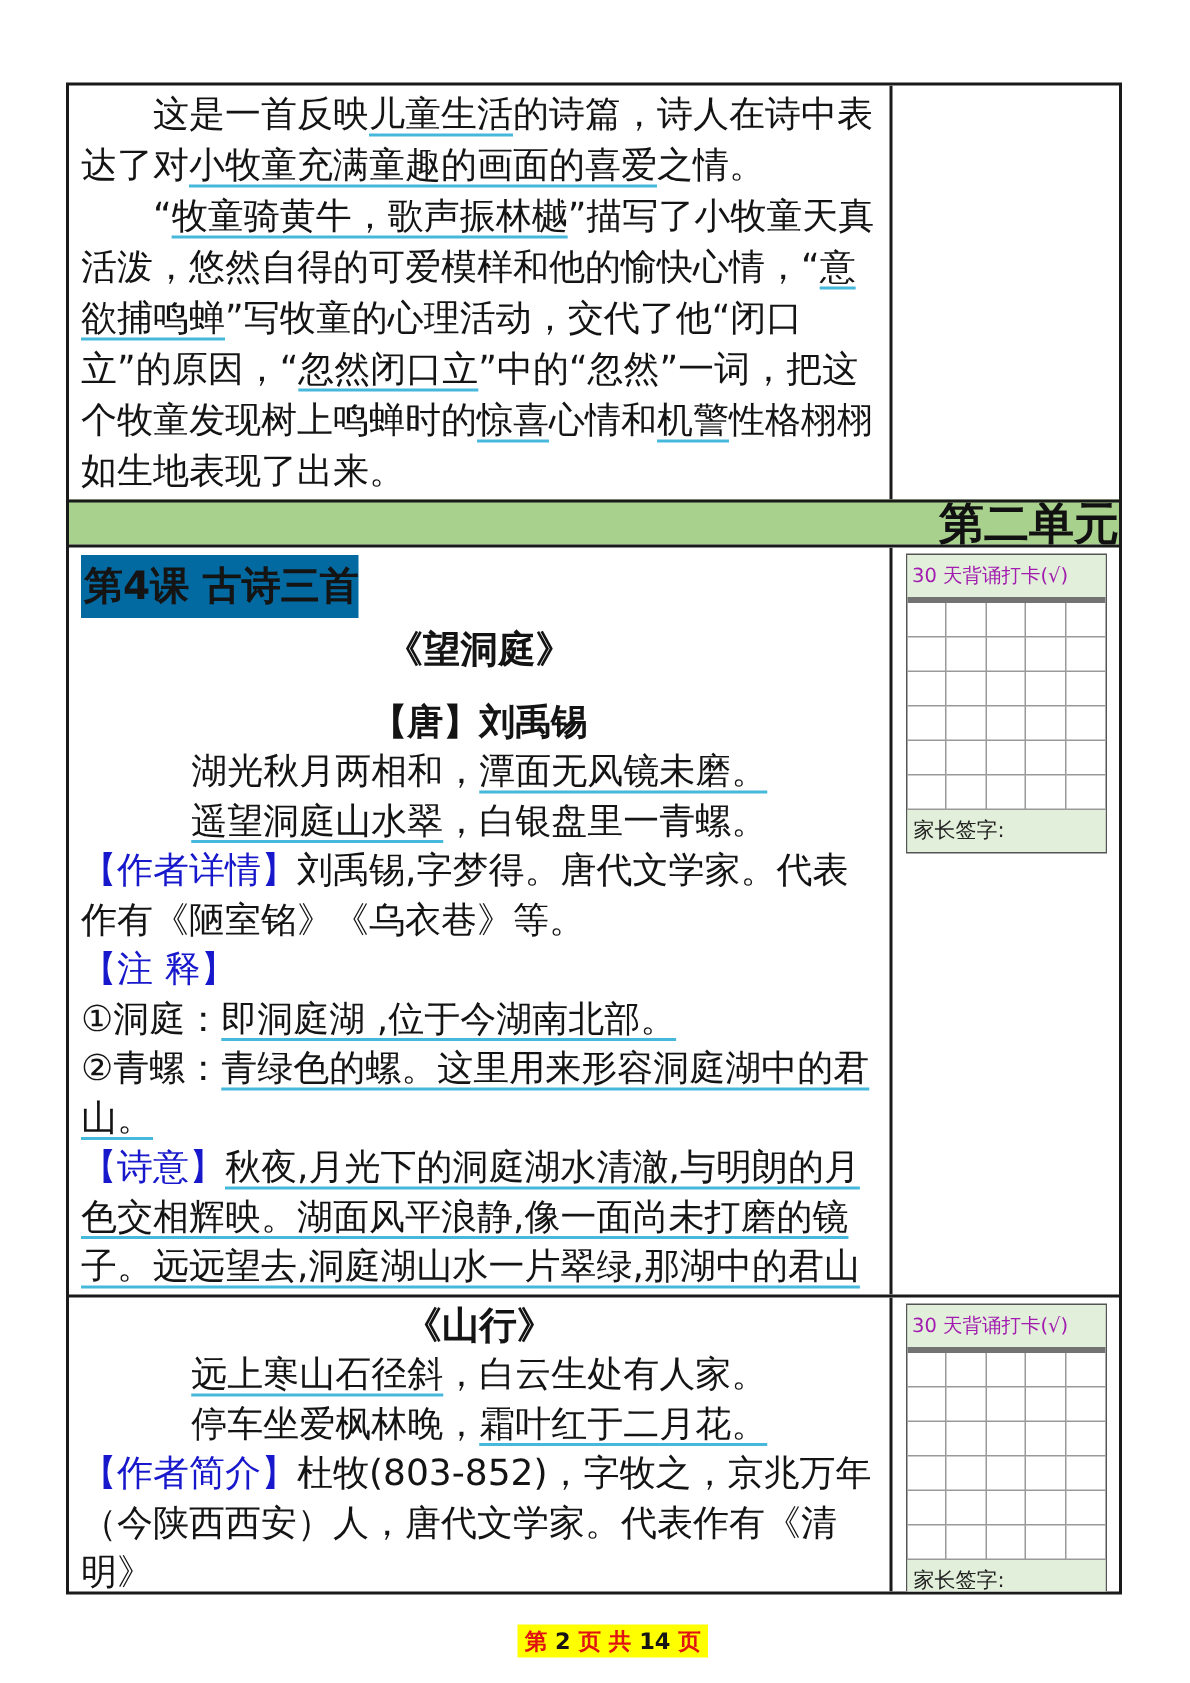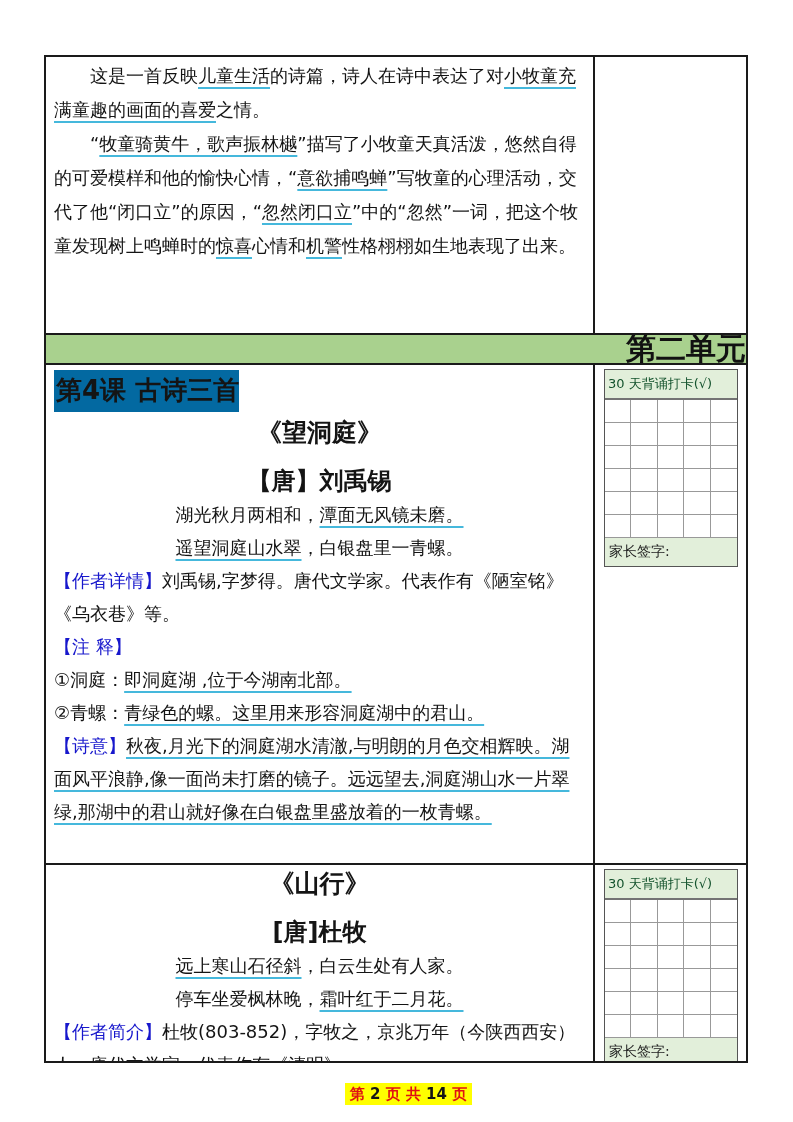--- a/index.html
+++ b/index.html
@@ -18,21 +18,21 @@
   .row-analysis{height:276px;}
   .row-banner{height:30px;background:#a9d18e;align-items:center;justify-content:flex-end;}
   .row-lesson{height:500px;}
   .row-shanxing{height:198px;}
   .cell-main{
     width:549px;box-sizing:border-box;border-right:2px solid #1a1a1a;
     padding:2px 8px;overflow:hidden;
   }
   .cell-side{flex:1;box-sizing:border-box;overflow:hidden;}
   .banner-title{font-size:30px;font-weight:bold;color:#111;}
-  .para{margin:0;font-size:18px;line-height:34px;}
+  .para{margin:0;font-size:24px;line-height:34px;}
   .row-lesson .para,.row-shanxing .para{line-height:33px;}
   .indent{text-indent:2em;}
   .center{text-align:center;}
   .ptitle{font-weight:bold;font-size:25px;}
   .pauthor{font-weight:bold;font-size:24px;margin-top:16px;}
   .u{
     text-decoration:underline;
     text-decoration-color:#45b8dc;
     text-decoration-thickness:2px;
     text-underline-offset:5px;
@@ -41,22 +41,22 @@
   .lesson-heading{margin:3px 0 4px 0;}
   .hl{
     background:#0369a1;font-size:26px;font-weight:bold;
     padding:3px 0 4px 2px;display:inline-block;
   }
   
   .punch-card{
     margin:4px 8px 0 9px;border:1px solid #555;background:#fff;
   }
   .punch-header{
-    background:#e2efda;font-size:13px;color:#14532d;
-    padding:5px 3px;border-bottom:2px solid #737373;white-space:nowrap;
+    background:#e2efda;font-size:13px;color:#a21caf;
+    padding:5px 3px;border-bottom:4px solid #737373;white-space:nowrap;
   }
   .punch-grid{display:grid;}
   .grid-cell{
     height:23px;border-right:1px solid #999;border-bottom:1px solid #999;
     box-sizing:border-box;
   }
   .grid-cell:nth-child(5n){border-right:none;}
   .punch-footer{
     background:#e2efda;font-size:14px;color:#222;padding:5px 4px;
   }
@@ -136,21 +136,20 @@
               <div class="grid-cell"></div>
             </div>
           <div class="punch-footer">家长签字:</div>
         </div>
       </div>
     </div>
 
     <div class="row row-shanxing">
       <div class="cell-main">
         <p class="para center ptitle">《山行》</p>
-        <p class="para center pauthor">[唐]杜牧</p>
         <p class="para center"><span class="u">远上寒山石径斜</span><span>，白云生处有人家。</span></p>
         <p class="para center"><span>停车坐爱枫林晚，</span><span class="u">霜叶红于二月花。</span></p>
         <p class="para"><span class="label">【作者简介】</span><span>杜牧(803-852)，字牧之，京兆万年（今陕西西安）人，唐代文学家。代表作有《清明》</span></p>
       </div>
       <div class="cell-side">
         <div class="punch-card">
           <div class="punch-header">30 天背诵打卡(√)</div>
           <div class="punch-grid" style="grid-template-columns: repeat(5, 1fr);">
               <div class="grid-cell"></div>
               <div class="grid-cell"></div>

